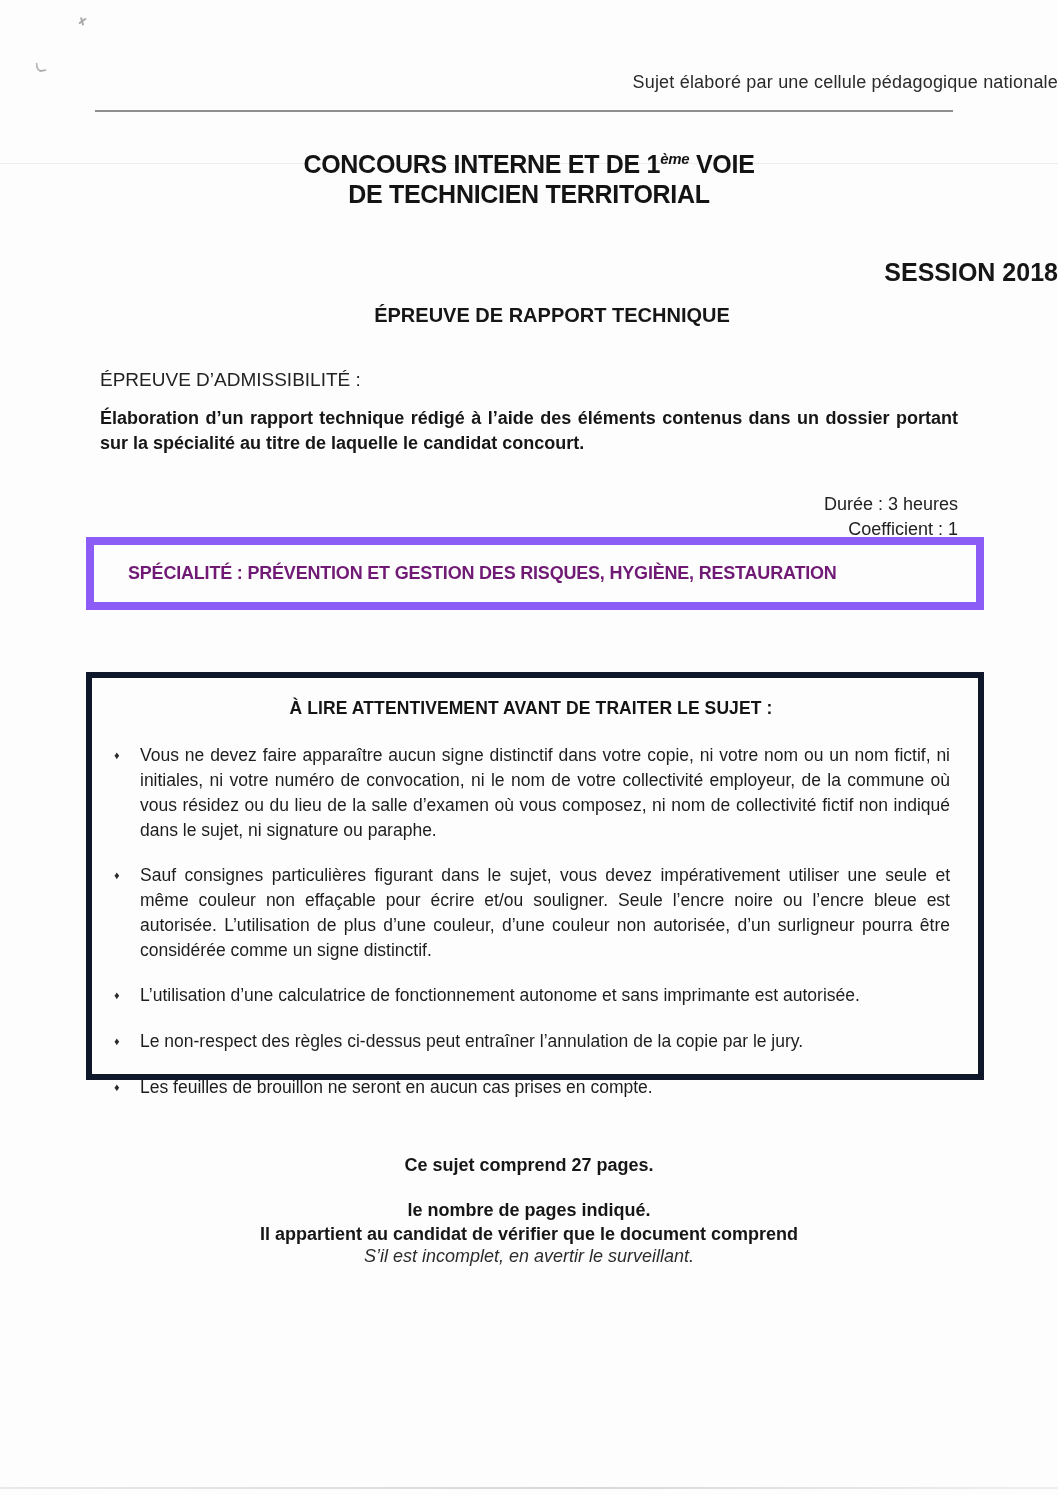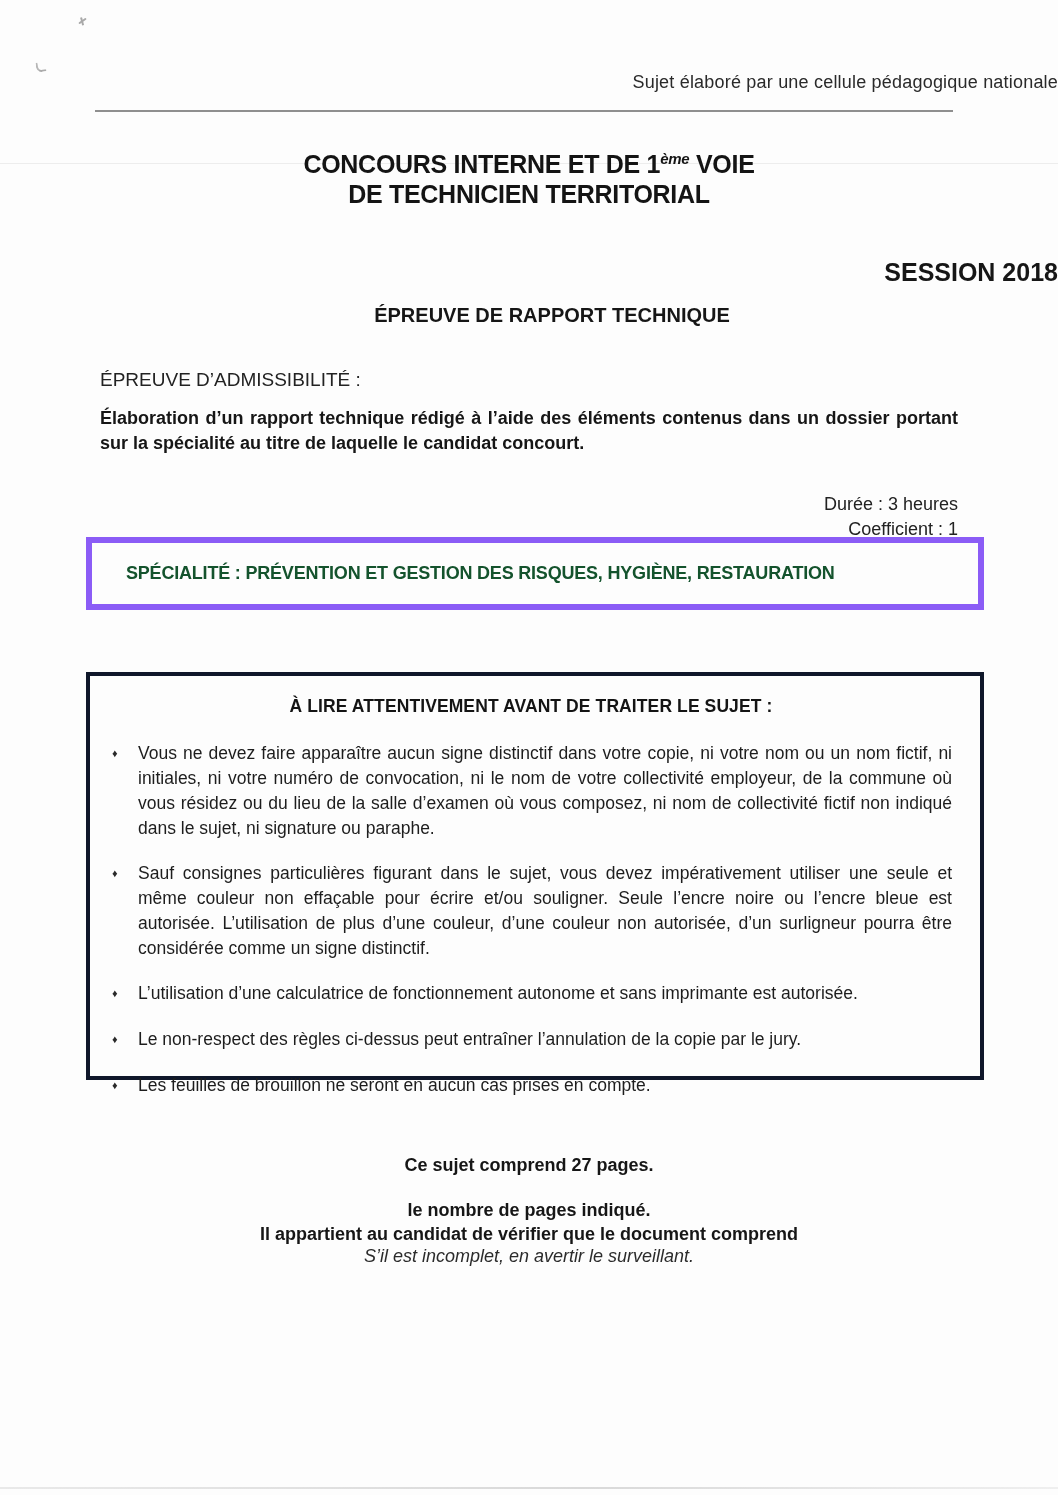--- a/index.html
+++ b/index.html
@@ -59,28 +59,28 @@
     text-align: justify; color: #161616;
   }
 
   .duration-block {
     position: absolute; top: 492px; right: 100px;
     text-align: right; font-size: 18px; line-height: 25px; color: #222;
   }
 
   .specialite-box {
     position: absolute; top: 537px; left: 86px; width: 898px; height: 73px;
-    box-sizing: border-box; border: 6px solid #8b5cf6; background: #fdfdfd;
+    box-sizing: border-box; border: 8px solid #8b5cf6; background: #fdfdfd;
     display: flex; align-items: center; padding-left: 34px;
-    font-weight: bold; font-size: 18px; letter-spacing: -0.2px; color: #14532d;
+    font-weight: bold; font-size: 18px; letter-spacing: -0.2px; color: #701a75;
   }
 
   .instructions-box {
     position: absolute; top: 672px; left: 86px; width: 898px; height: 408px;
-    box-sizing: border-box; border: 4px solid #0f172a; background: #fdfdfd;
+    box-sizing: border-box; border: 6px solid #0f172a; background: #fdfdfd;
     padding: 20px 28px 10px 20px;
   }
   .instructions-title {
     text-align: center; font-weight: bold; font-size: 17.5px; color: #141414;
     margin-bottom: 24px; letter-spacing: .1px;
   }
   .bullet-row { display: flex; margin-bottom: 20px; }
   .bullet-glyph {
     flex: 0 0 26px; font-size: 11px; color: #2a2a2a; padding-top: 6px; padding-left: 2px;
   }

